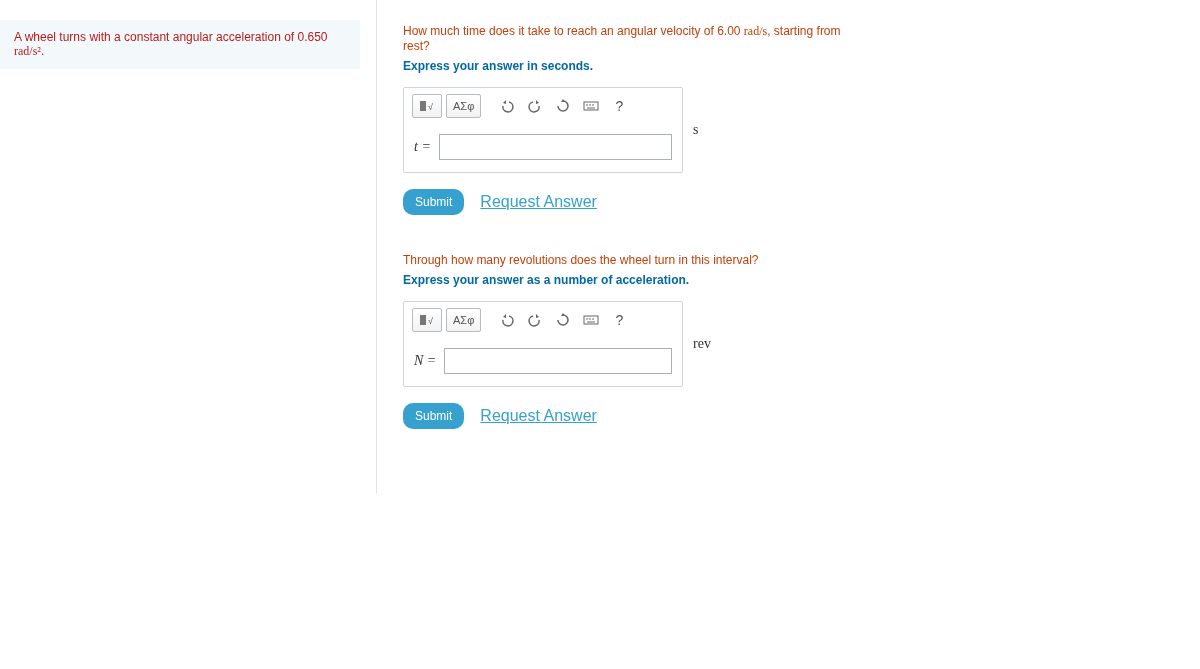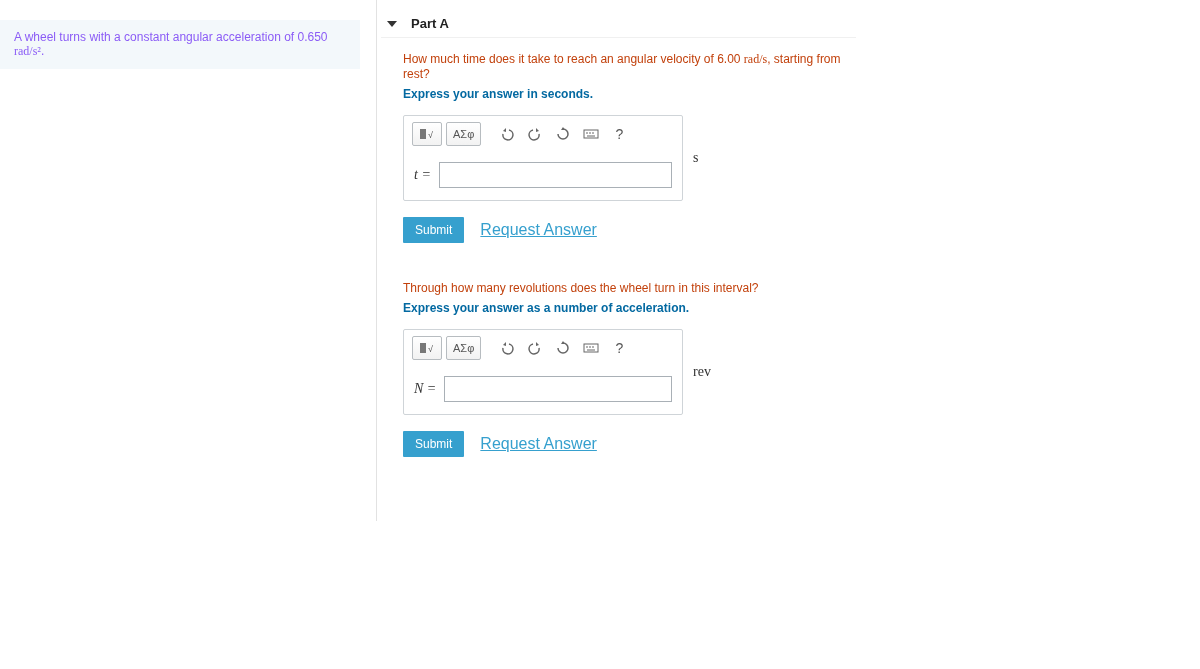--- a/index.html
+++ b/index.html
@@ -13,21 +13,21 @@
     .container { display: flex; }
     .left-col {
       width: 360px;
       padding: 0;
     }
     .problem-stmt {
       background: #f3f8fb;
       padding: 10px 14px;
       margin-top: 20px;
       font-size: 12px;
-      color: #8b5cf6;
+      color: #b91c1c;
     }
     .unit-frac { font-family: "Times New Roman", serif; }
     .right-col {
       margin-left: 16px;
       border-left: 1px solid #e2e2e2;
       padding: 10px 0 40px 0;
       width: 480px;
     }
     .part-header {
       display: flex;
@@ -102,45 +102,41 @@
     }
     .answer-row-wrap { display: flex; align-items: center; }
     .actions { margin-top: 16px; display: flex; align-items: center; gap: 16px; }
     .submit-btn {
       background: #36a0ce;
       color: #fff;
       border: none;
       padding: 6px 12px;
       font-size: 12px;
       cursor: pointer;
-      border-radius: 1px;
+      border-radius: 10px;
     }
     .request-link {
       color: #36a0ce;
       font-size: 16px;
       text-decoration: underline;
       cursor: pointer;
     }
   </style>
 </head>
 <body>
 
 <div class="container">
   <div class="left-col">
     <div class="problem-stmt">
       <span>A wheel turns with a constant angular acceleration of 0.650 </span><span class="unit-frac">rad/s²</span><span>.</span>
     </div>
   </div>
 
   <div class="right-col">
 
-    <div class="part-header">
-      <span class="caret"></span>
-      <span class="part-title">Part A</span>
-    </div>
     <div class="part-body">
       <div class="question">
         <span>How much time does it take to reach an angular velocity of 6.00 </span><span class="unit-frac">rad/s</span><span>, starting from rest?</span>
       </div>
       <div class="instruction">Express your answer in seconds.</div>
 
       <div class="answer-row-wrap">
         <div class="answer-box">
           <div class="answer-toolbar">
             <div class="tb-btn">

